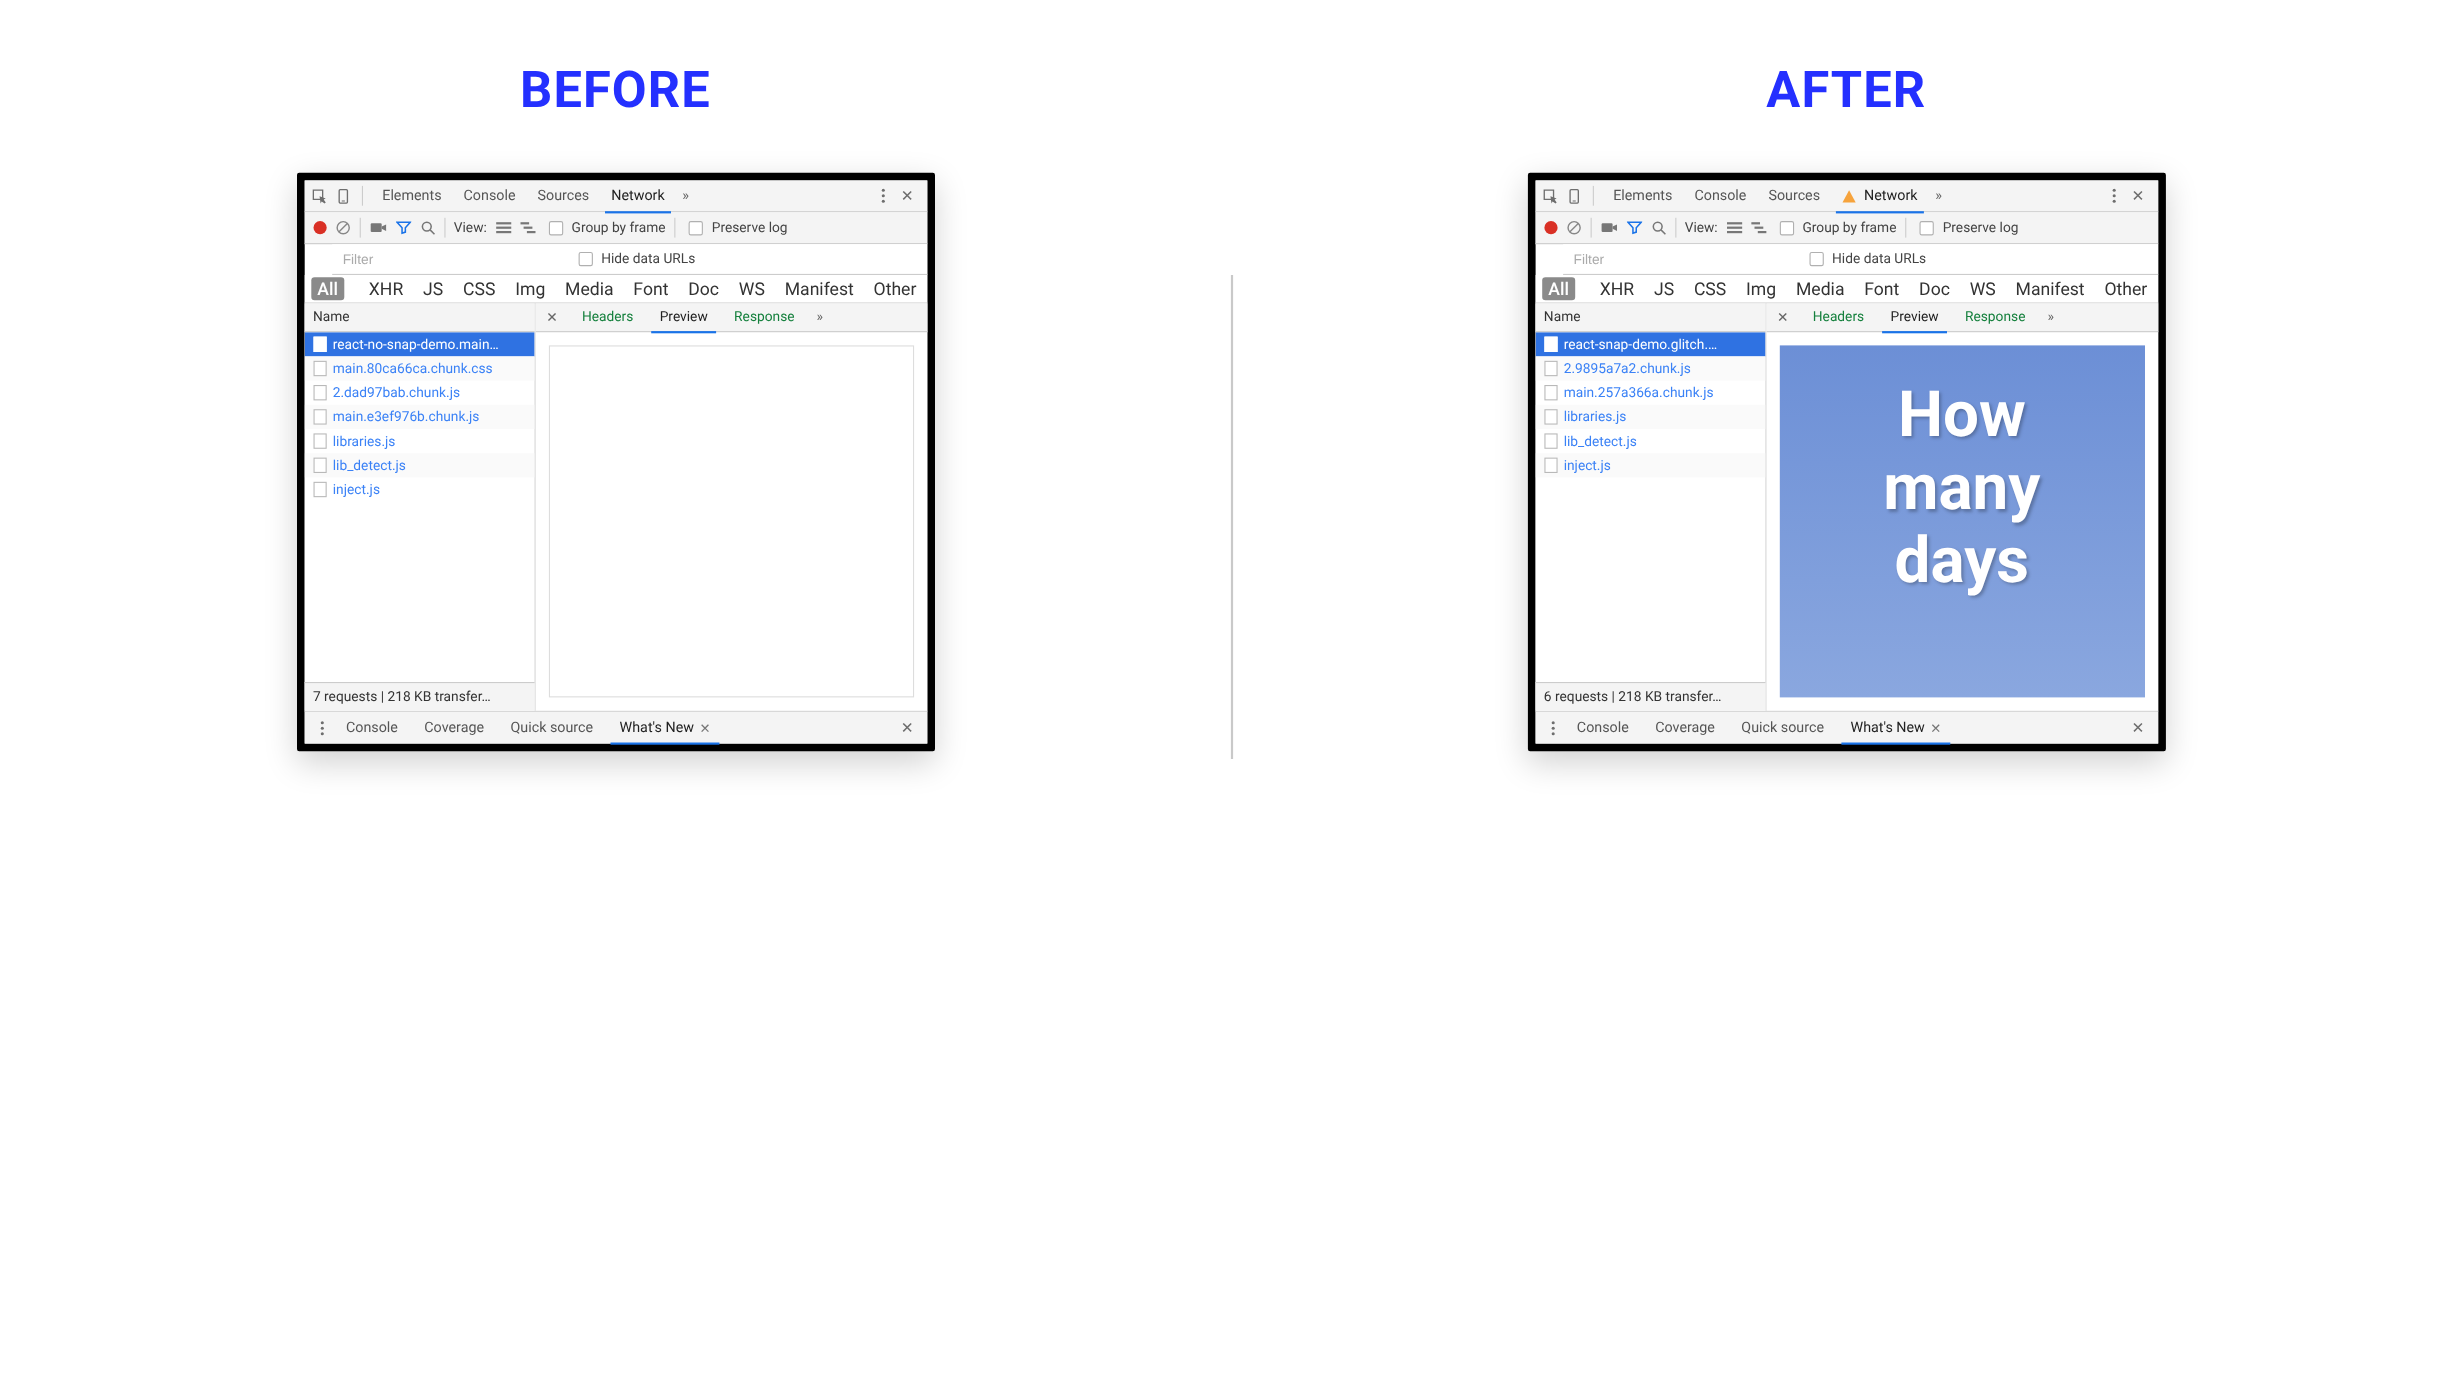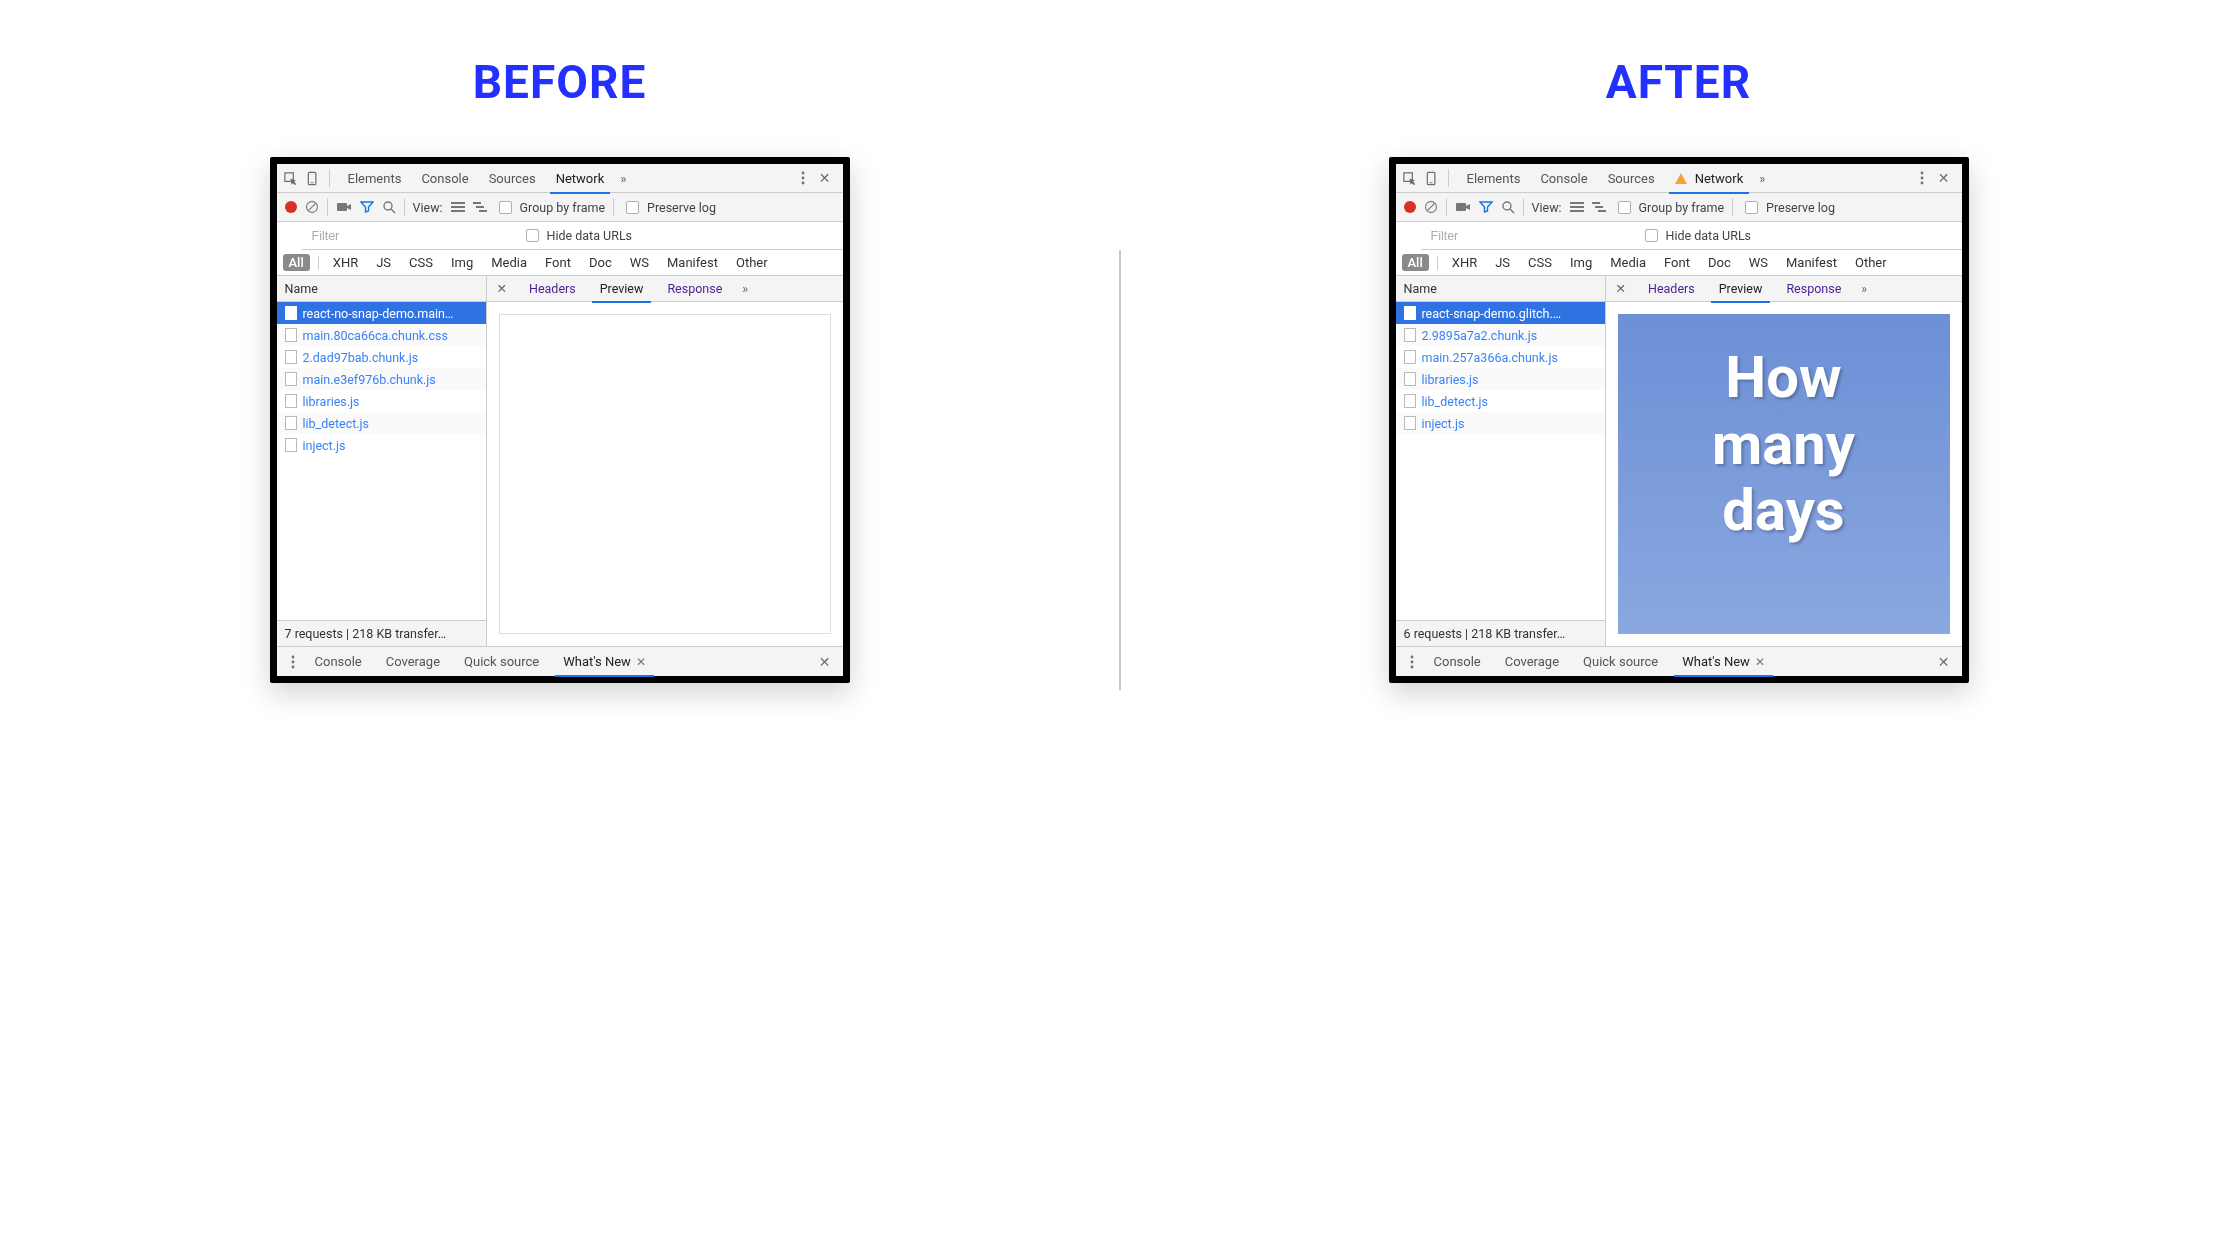--- a/index.html
+++ b/index.html
@@ -140,21 +140,21 @@
   .filter-input::placeholder{color:#aaa;}
   
   .types-row{
     height:26px;
     display:flex;
     align-items:center;
     gap:6px;
     padding:0 6px;
     background:#fff;
     border-bottom:1px solid var(--panel-border);
-    font-size:13px;
+    font-size:16px;
     color:#333;
   }
   .chip{
     padding:1px 6px;
     border-radius:3px;
     color:#333;
     cursor:pointer;
   }
   .chip.all{
     background:#8a8a8a;
@@ -224,21 +224,21 @@
   .detail-tabs{
     height:26px;
     display:flex;
     align-items:center;
     background:var(--panel-bg);
     border-bottom:1px solid var(--panel-border);
     font-size:12.5px;
   }
   .detail-tabs .close{padding:0 10px;color:#666;cursor:pointer;}
   .detail-tabs .dtab{
-    padding:0 12px;height:26px;display:flex;align-items:center;color:#4c1d95;cursor:pointer;position:relative;
+    padding:0 12px;height:26px;display:flex;align-items:center;color:#15803d;cursor:pointer;position:relative;
   }
   .detail-tabs .dtab.active{color:#222;}
   .detail-tabs .dtab.active::after{
     content:'';position:absolute;left:4px;right:4px;bottom:-1px;height:2px;background:var(--accent);
   }
   .preview-area{
     flex:1;
     padding:12px;
     display:flex;
     align-items:stretch;

